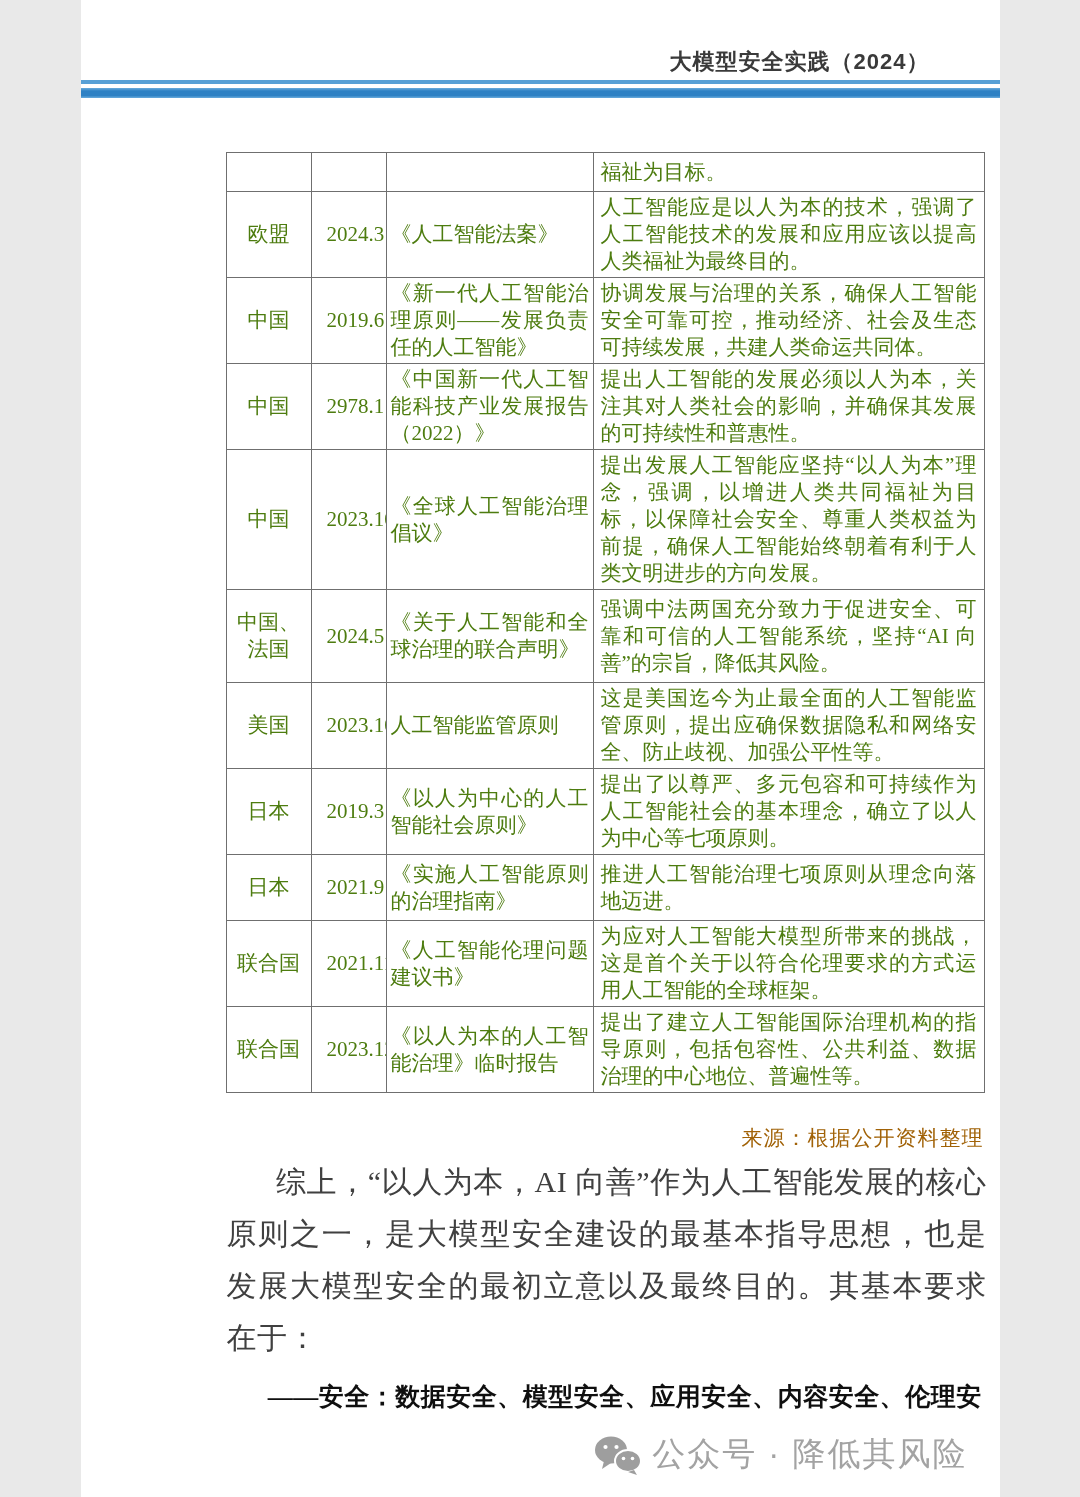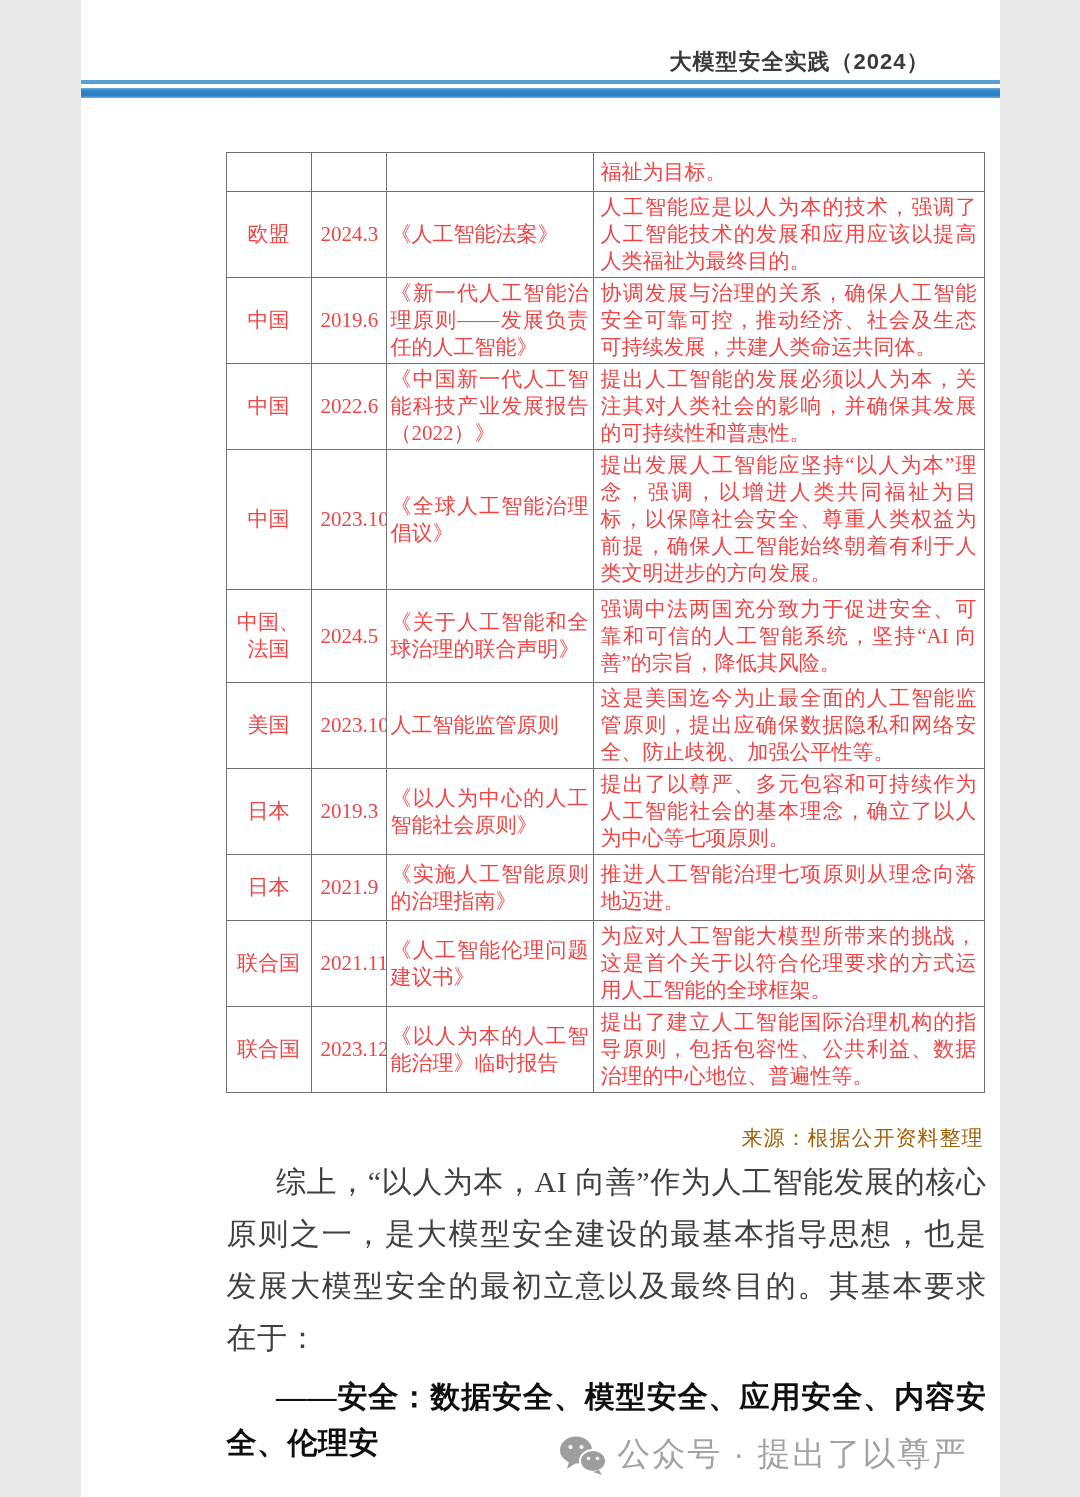--- a/index.html
+++ b/index.html
@@ -26,34 +26,34 @@
   .rule-thick{
     position:absolute;top:88px;left:0;width:1080px;height:10px;
     background:linear-gradient(to bottom,#6aacdd 0%,#2e81c4 30%,#2e81c4 75%,#6aacdd 100%);
   }
   
   .policy-table{
     position:absolute;left:145px;top:152px;
     width:758px;
     border-collapse:collapse;
     table-layout:fixed;
-    font-size:21px;line-height:27px;color:#ef4444;
+    font-size:21px;line-height:27px;color:#4d7c0f;
   }
   .policy-table td{
     border:1px solid #6f6f6f;
     vertical-align:middle;
     padding:2px 5px;
     overflow:hidden;
   }
   .policy-table col.w-org{width:85px;}
   .policy-table col.w-date{width:75px;}
   .policy-table col.w-doc{width:207px;}
   .policy-table col.w-desc{width:391px;}
   .policy-table td.c-org{text-align:center;padding:19px 3px;}
-  .policy-table td.c-date{text-align:center;padding:2px 9px;}
+  .policy-table td.c-date{text-align:center;padding:2px 15px;}
   .policy-table td.c-doc{text-align:justify;text-justify:inter-character;padding:2px 4px;}
   .policy-table td.c-desc{text-align:justify;text-justify:inter-character;padding:2px 7px;}
   .policy-table tr:nth-child(1){height:30px;}
   .policy-table tr:nth-child(2){height:83px;}
   .policy-table tr:nth-child(3){height:85px;}
   .policy-table tr:nth-child(4){height:82px;}
   .policy-table tr:nth-child(5){height:108px;}
   .policy-table tr:nth-child(6){height:82px;}
   .policy-table tr:nth-child(7){height:83px;}
   .policy-table tr:nth-child(8){height:83px;}
@@ -73,21 +73,21 @@
   }
   .body-para{
     margin:0;
     font-size:30px;line-height:52px;color:#404040;
     text-align:justify;text-justify:inter-character;
     text-indent:1.65em;
     letter-spacing:0.5px;
   }
   .body-bold{
     margin:10px 0 0 0;
-    font-size:30px;line-height:46px;color:#0f0f0f;
+    font-size:25px;line-height:46px;color:#0f0f0f;
     font-weight:bold;
     text-align:justify;text-justify:inter-character;
     text-indent:1.65em;
     letter-spacing:0.5px;
   }
   
   .page-badge{
     position:absolute;left:980px;top:1409px;width:100px;height:26px;
     background:linear-gradient(90deg,#2e7fc0 0%,#3f8cca 40%,#9cc5e6 78%,#eef5fb 100%);
     display:flex;align-items:center;
@@ -138,21 +138,21 @@
         <td class="c-desc">人工智能应是以人为本的技术，强调了人工智能技术的发展和应用应该以提高人类福祉为最终目的。</td>
       </tr>
       <tr>
         <td class="c-org">中国</td>
         <td class="c-date">2019.6</td>
         <td class="c-doc">《新一代人工智能治理原则——发展负责任的人工智能》</td>
         <td class="c-desc">协调发展与治理的关系，确保人工智能安全可靠可控，推动经济、社会及生态可持续发展，共建人类命运共同体。</td>
       </tr>
       <tr>
         <td class="c-org">中国</td>
-        <td class="c-date">2022.6</td>
+        <td class="c-date">2978.1</td>
         <td class="c-doc">《中国新一代人工智能科技产业发展报告（2022）》</td>
         <td class="c-desc">提出人工智能的发展必须以人为本，关注其对人类社会的影响，并确保其发展的可持续性和普惠性。</td>
       </tr>
       <tr>
         <td class="c-org">中国</td>
         <td class="c-date">2023.10</td>
         <td class="c-doc">《全球人工智能治理倡议》</td>
         <td class="c-desc">提出发展人工智能应坚持“以人为本”理念，强调，以增进人类共同福祉为目标，以保障社会安全、尊重人类权益为前提，确保人工智能始终朝着有利于人类文明进步的方向发展。</td>
       </tr>
       <tr>
@@ -211,16 +211,16 @@
         <ellipse cx="17" cy="15" rx="16" ry="13.5" fill="#9e9e9e"></ellipse>
         <path d="M10 26 L8 34 L17 28 Z" fill="#9e9e9e"></path>
         <circle cx="11.5" cy="12" r="2.1" fill="#ffffff"></circle>
         <circle cx="22.5" cy="12" r="2.1" fill="#ffffff"></circle>
         <ellipse cx="34" cy="26" rx="13" ry="11" fill="#9e9e9e" stroke="#ffffff" stroke-width="2"></ellipse>
         <path d="M40 35 L43 40 L34 37 Z" fill="#9e9e9e"></path>
         <circle cx="29.5" cy="23.5" r="1.8" fill="#ffffff"></circle>
         <circle cx="38.5" cy="23.5" r="1.8" fill="#ffffff"></circle>
       </svg>
     </span>
-    <span class="wm-text">公众号 · 提出了以尊严</span>
+    <span class="wm-text">公众号 · 降低其风险</span>
   </div>
 
 </div>
 
 </body></html>

